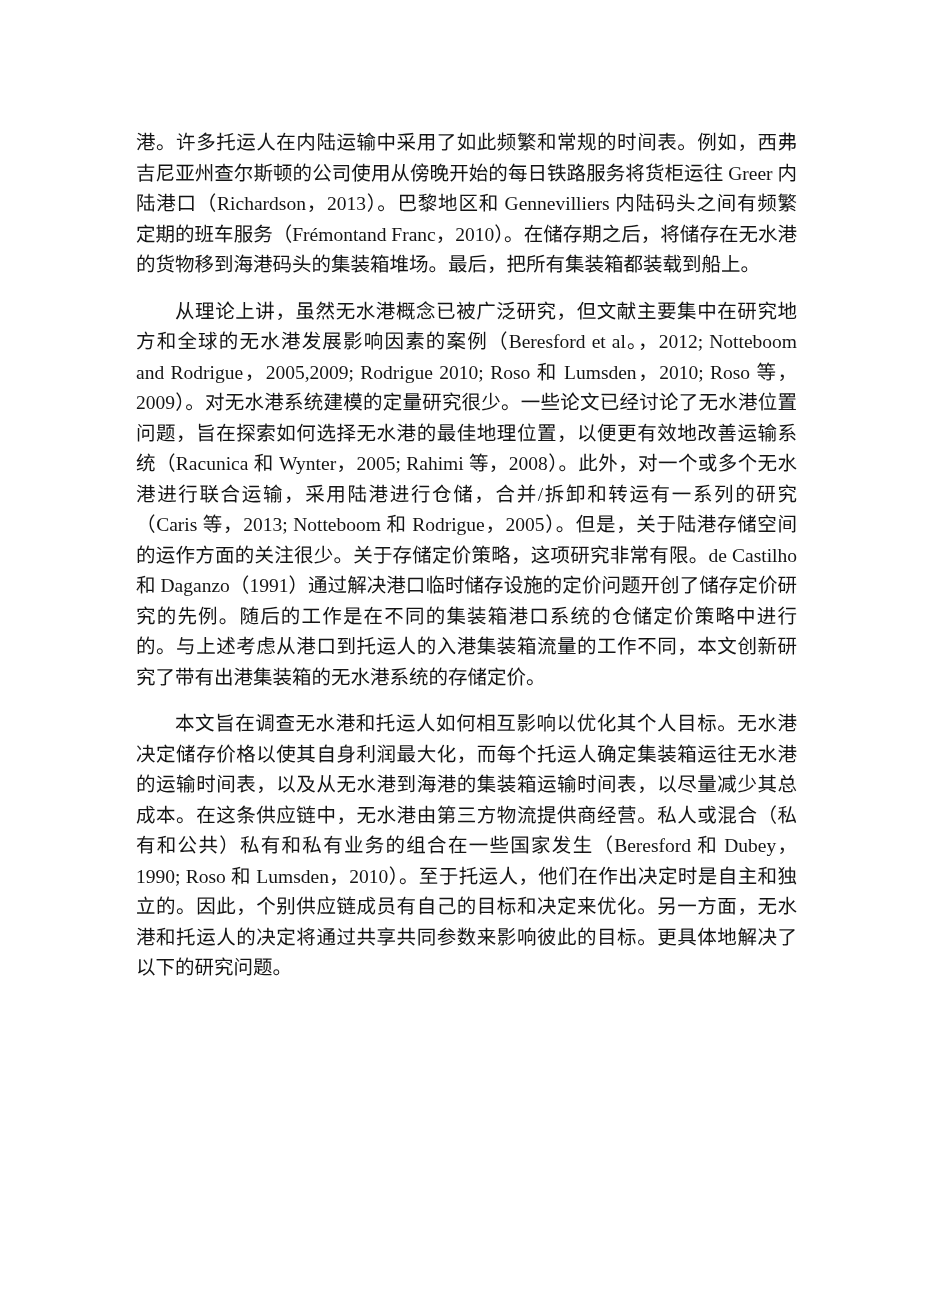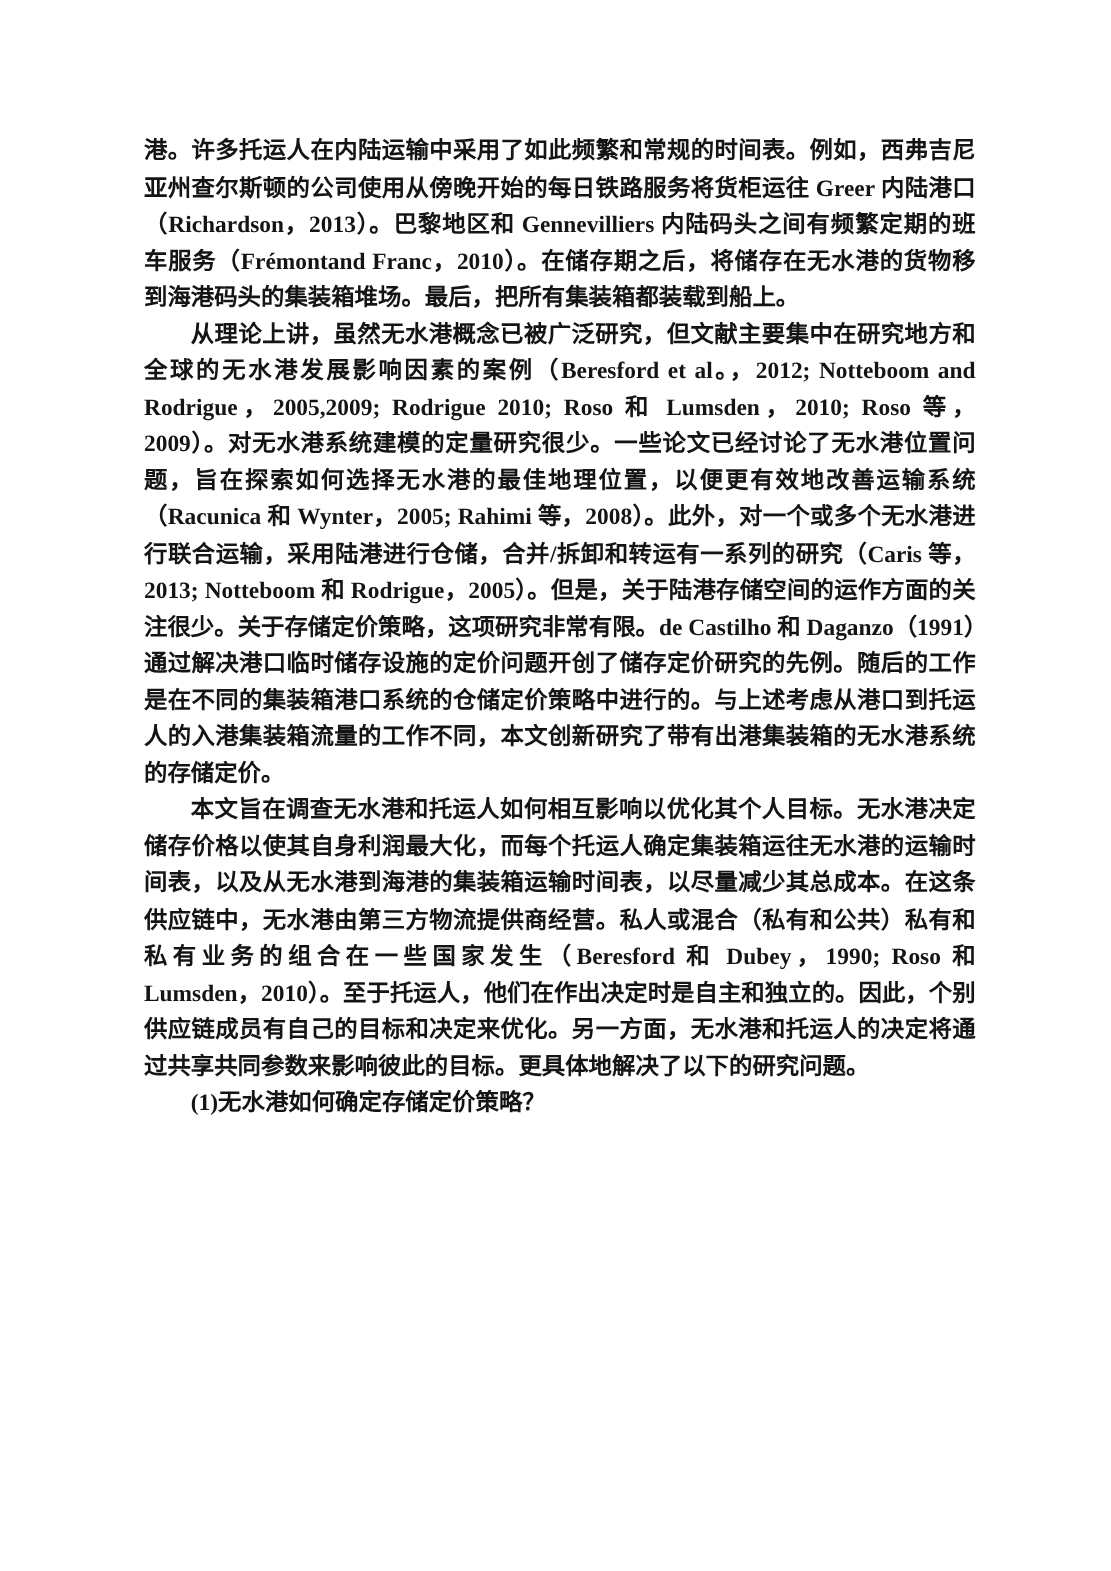--- a/index.html
+++ b/index.html
@@ -20,32 +20,30 @@
       padding: 112px 113px 0 120px;
     }
     .doc {
       font-family: "Liberation Serif", "DejaVu Serif", serif;
       font-size: 19.5px;
       line-height: 30.5px;
       color: #141414;
       text-align: justify;
     }
     .doc p {
-      margin: 0;
+      margin: 16px;
       padding: 0;
       word-break: break-word;
-      font-weight: bold;
     }
     .doc p.indented {
       text-indent: 2em;
     }
   </style>
 </head>
 <body>
 
 <div class="page">
   <article class="doc">
     <p>港。许多托运人在内陆运输中采用了如此频繁和常规的时间表。例如，西弗吉尼亚州查尔斯顿的公司使用从傍晚开始的每日铁路服务将货柜运往 Greer 内陆港口（Richardson，2013）。巴黎地区和 Gennevilliers 内陆码头之间有频繁定期的班车服务（Frémontand Franc，2010）。在储存期之后，将储存在无水港的货物移到海港码头的集装箱堆场。最后，把所有集装箱都装载到船上。</p>
     <p class="indented">从理论上讲，虽然无水港概念已被广泛研究，但文献主要集中在研究地方和全球的无水港发展影响因素的案例（Beresford et al。，2012; Notteboom and Rodrigue，2005,2009; Rodrigue 2010; Roso 和 Lumsden，2010; Roso 等，2009）。对无水港系统建模的定量研究很少。一些论文已经讨论了无水港位置问题，旨在探索如何选择无水港的最佳地理位置，以便更有效地改善运输系统（Racunica 和 Wynter，2005; Rahimi 等，2008）。此外，对一个或多个无水港进行联合运输，采用陆港进行仓储，合并/拆卸和转运有一系列的研究（Caris 等，2013; Notteboom 和 Rodrigue，2005）。但是，关于陆港存储空间的运作方面的关注很少。关于存储定价策略，这项研究非常有限。de Castilho 和 Daganzo（1991）通过解决港口临时储存设施的定价问题开创了储存定价研究的先例。随后的工作是在不同的集装箱港口系统的仓储定价策略中进行的。与上述考虑从港口到托运人的入港集装箱流量的工作不同，本文创新研究了带有出港集装箱的无水港系统的存储定价。</p>
     <p class="indented">本文旨在调查无水港和托运人如何相互影响以优化其个人目标。无水港决定储存价格以使其自身利润最大化，而每个托运人确定集装箱运往无水港的运输时间表，以及从无水港到海港的集装箱运输时间表，以尽量减少其总成本。在这条供应链中，无水港由第三方物流提供商经营。私人或混合（私有和公共）私有和私有业务的组合在一些国家发生（Beresford 和 Dubey，1990; Roso 和 Lumsden，2010）。至于托运人，他们在作出决定时是自主和独立的。因此，个别供应链成员有自己的目标和决定来优化。另一方面，无水港和托运人的决定将通过共享共同参数来影响彼此的目标。更具体地解决了以下的研究问题。</p>
-    <p class="indented">(1)无水港如何确定存储定价策略？</p>
   </article>
 </div>
 
 </body></html>

